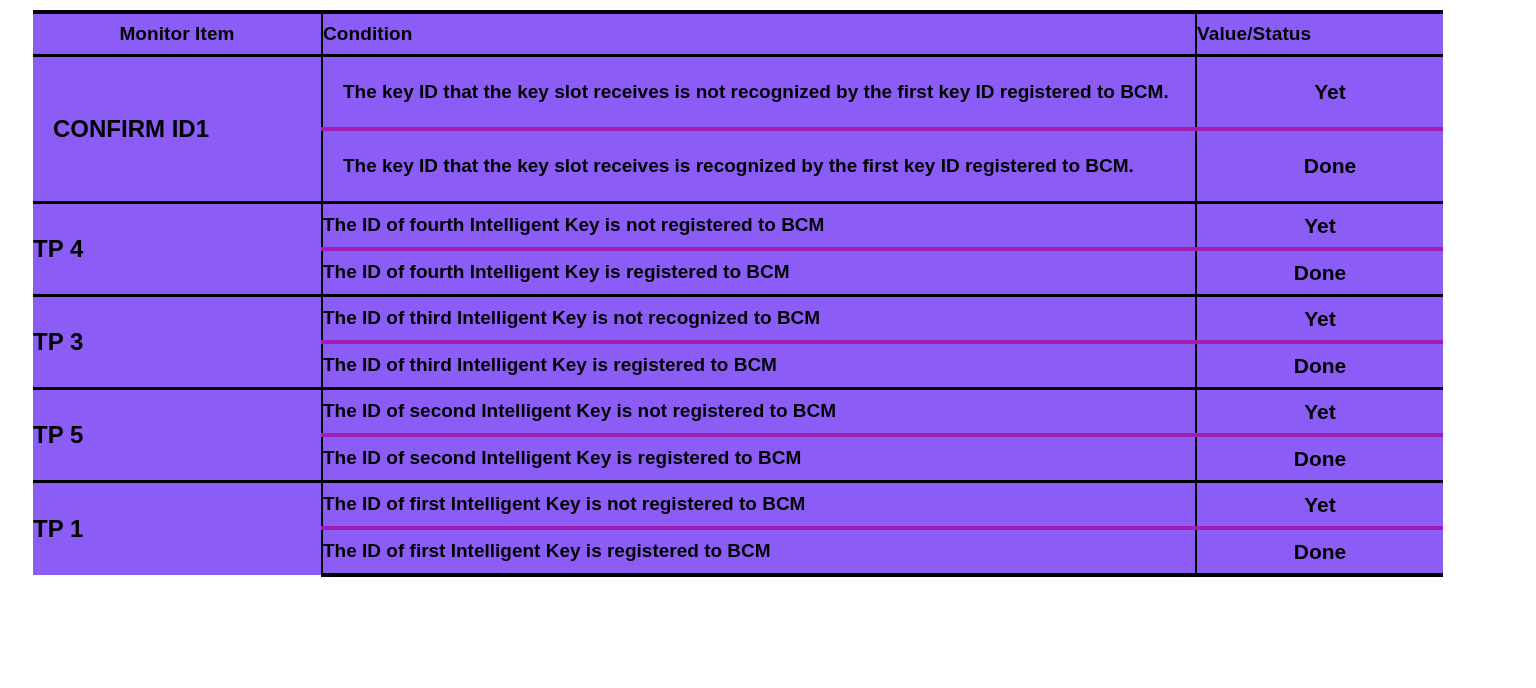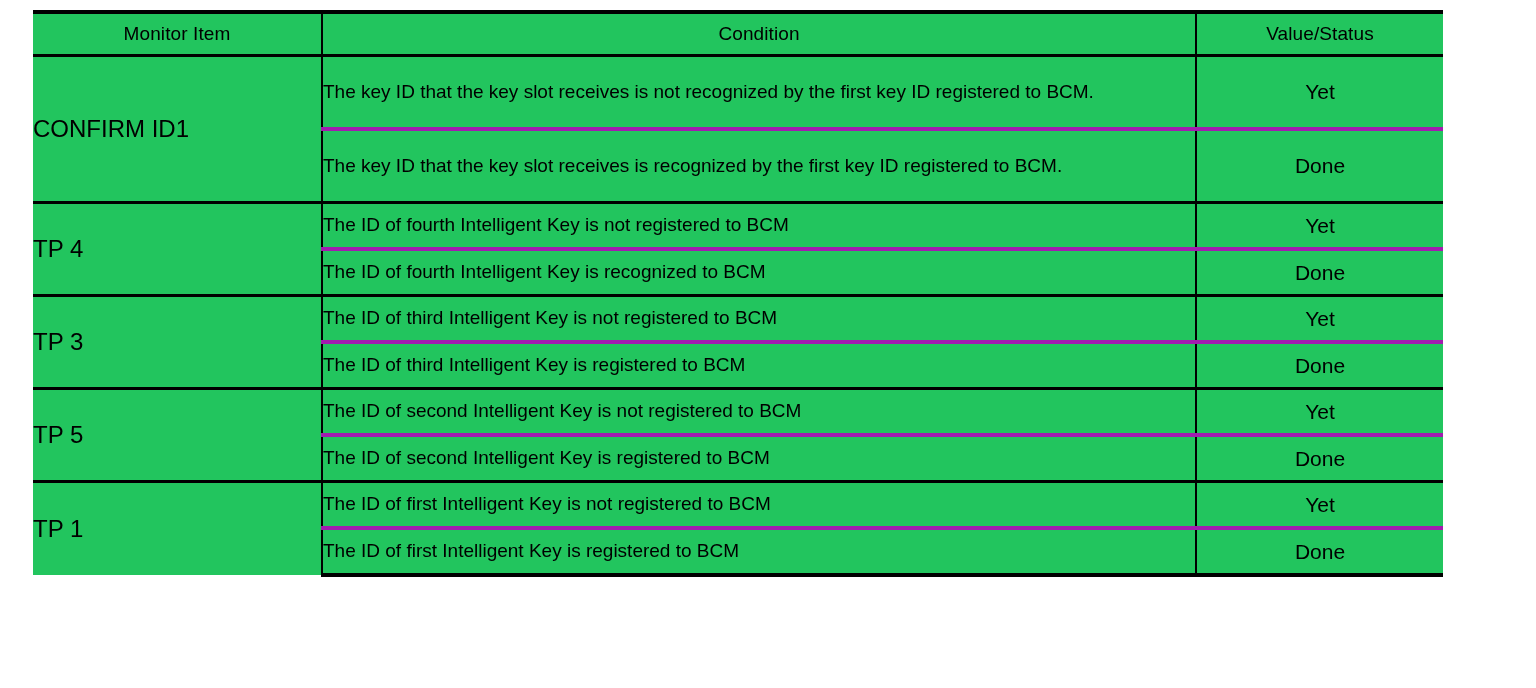--- a/index.html
+++ b/index.html
@@ -39,40 +39,39 @@
 
   table.monitor-table col.c-item   { width: 289px; }
   table.monitor-table col.c-cond   { width: 874px; }
   table.monitor-table col.c-value  { width: 247px; }
 
   
   table.monitor-table td,
   table.monitor-table th {
     padding: 0;
     margin: 0;
-    font-weight: normal;
+    font-weight: bold;
     vertical-align: middle;
-    background: #22c55e;
+    background: #8b5cf6;
     color: #000000;
   }
 
   
   .cell-item {
     border-right: 2px solid #000;
   }
   .cell-cond {
     border-right: 2px solid #000;
   }
 
   
   .header-row td {
     border-top: 4px solid #000;
     border-bottom: 2px solid #000;
     height: 40px;
-    text-align: center;
     font-size: 19px;
     letter-spacing: 0.1px;
   }
   .header-row .cell-item,
   .header-row .cell-cond {
     border-right: 2px solid #000;
   }
 
   
   tr.group-start > td {
@@ -102,21 +101,21 @@
   }
 
   
   .value-text {
     text-align: center;
     font-size: 21px;
     vertical-align: middle;
   }
 
   
-  tr.tall td { height: 70px; }
+  tr.tall td { height: 70px; padding-left: 20px; }
   tr.short td { height: 43px; }
 </style>
 </head>
 <body>
 
 <div class="page">
 
   <div class="table-wrap">
     <table class="monitor-table">
       <colgroup>
@@ -141,27 +140,27 @@
           <td class="cell-cond cond-text">The key ID that the key slot receives is recognized by the first key ID registered to BCM.</td>
           <td class="cell-value value-text">Done</td>
         </tr>
 
         <tr class="group-start short">
           <td class="cell-item item-label" rowspan="2">TP 4</td>
           <td class="cell-cond cond-text">The ID of fourth Intelligent Key is not registered to BCM</td>
           <td class="cell-value value-text">Yet</td>
         </tr>
         <tr class="group-inner short">
-          <td class="cell-cond cond-text">The ID of fourth Intelligent Key is recognized to BCM</td>
+          <td class="cell-cond cond-text">The ID of fourth Intelligent Key is registered to BCM</td>
           <td class="cell-value value-text">Done</td>
         </tr>
 
         <tr class="group-start short">
           <td class="cell-item item-label" rowspan="2">TP 3</td>
-          <td class="cell-cond cond-text">The ID of third Intelligent Key is not registered to BCM</td>
+          <td class="cell-cond cond-text">The ID of third Intelligent Key is not recognized to BCM</td>
           <td class="cell-value value-text">Yet</td>
         </tr>
         <tr class="group-inner short">
           <td class="cell-cond cond-text">The ID of third Intelligent Key is registered to BCM</td>
           <td class="cell-value value-text">Done</td>
         </tr>
 
         <tr class="group-start short">
           <td class="cell-item item-label" rowspan="2">TP 5</td>
           <td class="cell-cond cond-text">The ID of second Intelligent Key is not registered to BCM</td>

